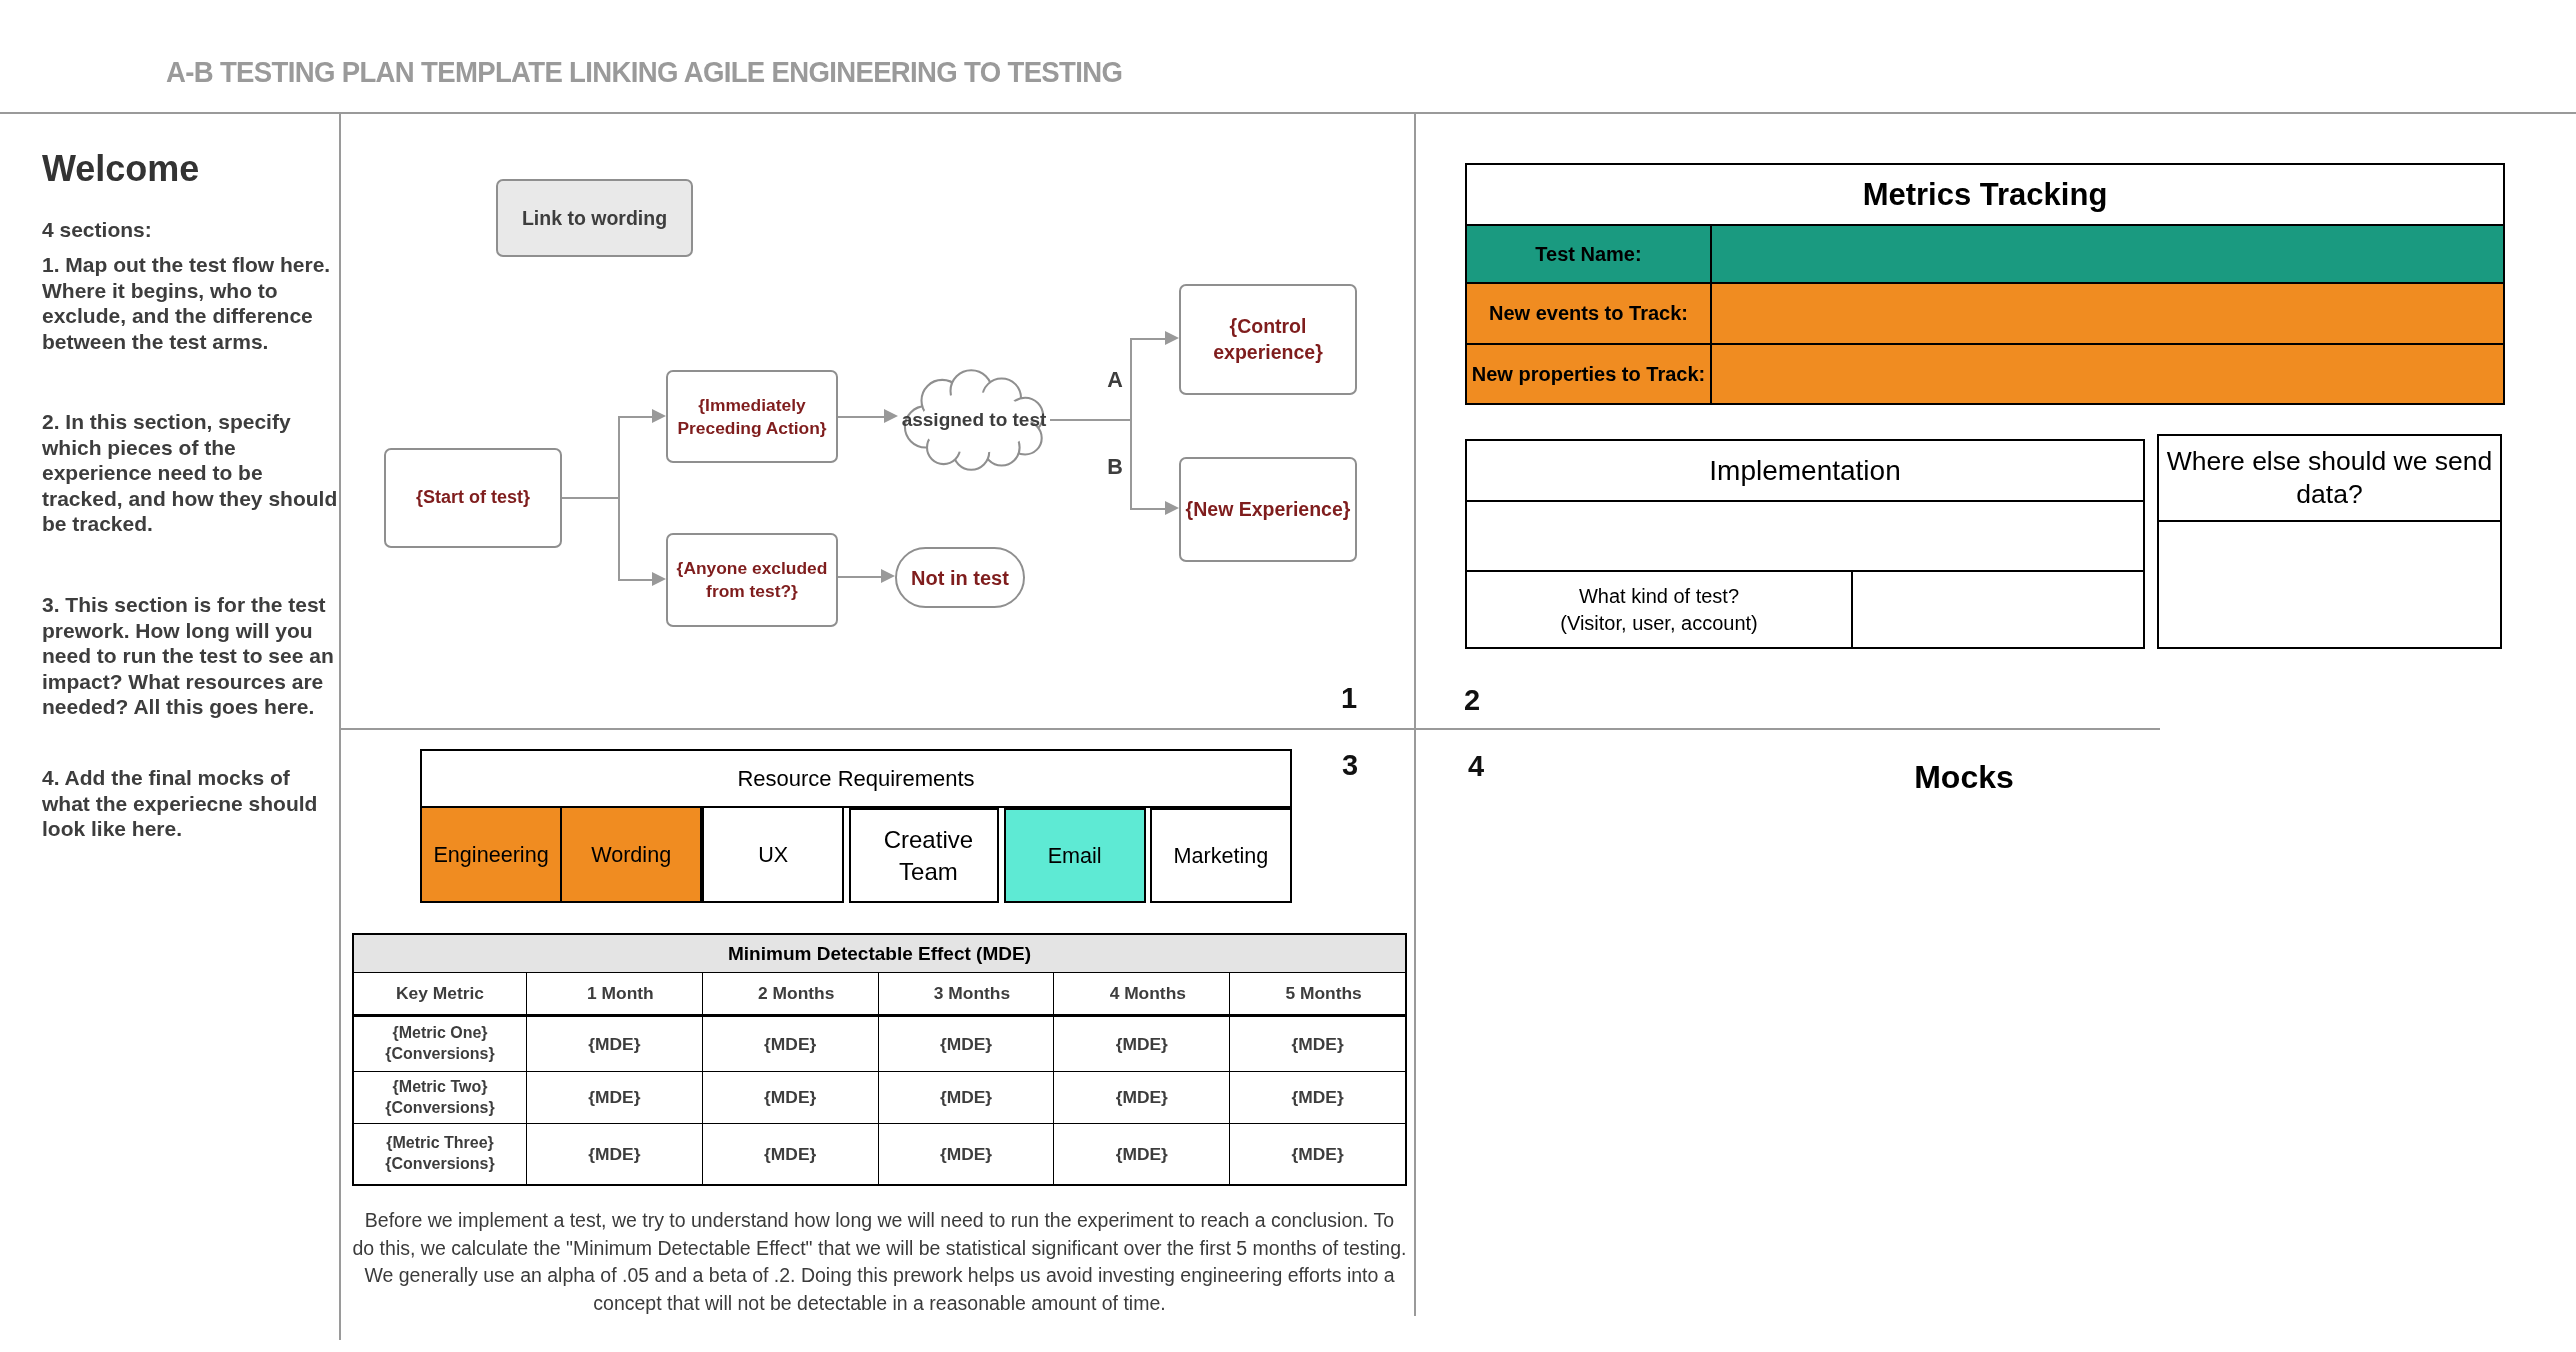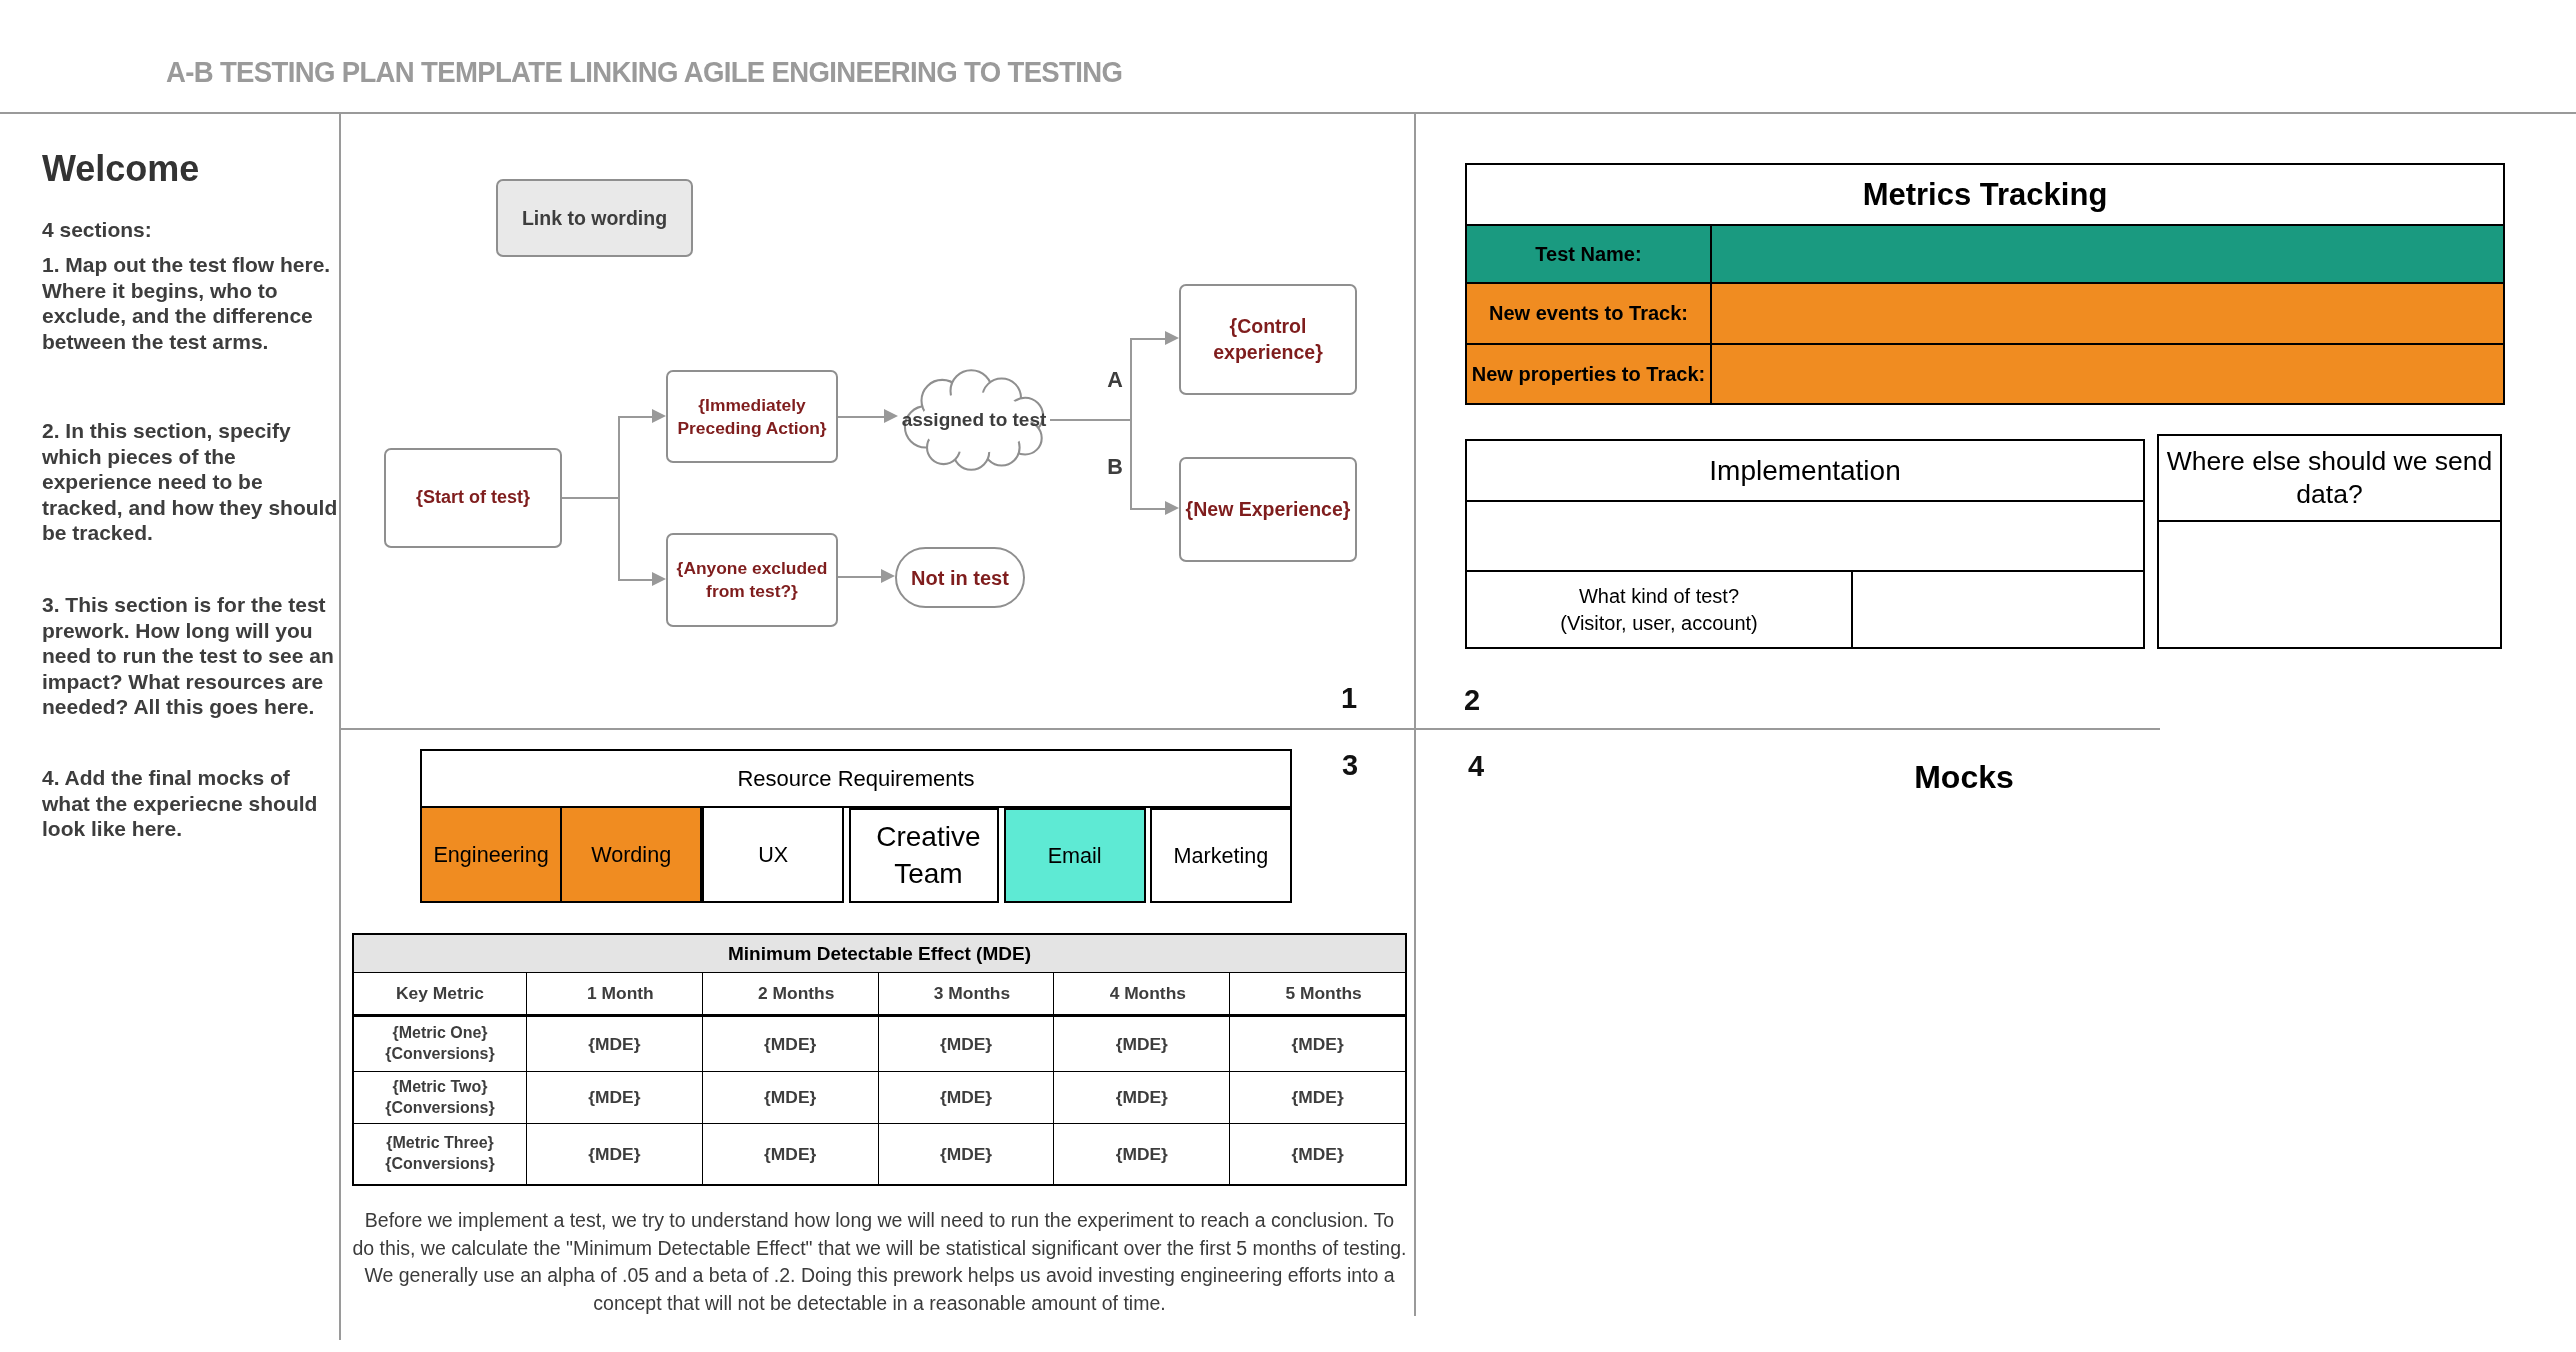--- a/index.html
+++ b/index.html
@@ -57,21 +57,21 @@
   <div class="hline" style="left:0;top:112px;width:2576px;height:2.1px;"></div>
   <div class="vline" style="left:339px;top:112px;width:2.1px;height:1228px;"></div>
   <div class="vline" style="left:1414px;top:112px;width:2.1px;height:1204px;"></div>
   <div class="hline" style="left:340px;top:728px;width:1820px;height:2.1px;"></div>
 
   <div class="page-title">A-B TESTING PLAN TEMPLATE LINKING AGILE ENGINEERING TO TESTING</div>
 
   <div class="welcome-h">Welcome</div>
   <div class="welcome-t" style="top:217px;">4 sections:</div>
   <div class="welcome-t" style="top:252px;">1. Map out the test flow here. Where it begins, who to exclude, and the difference between the test arms.</div>
-  <div class="welcome-t" style="top:409px;margin-top:9px;">2. In this section, specify which pieces of the experience need to be tracked, and how they should be tracked.</div>
+  <div class="welcome-t" style="top:409px;">2. In this section, specify which pieces of the experience need to be tracked, and how they should be tracked.</div>
   <div class="welcome-t" style="top:592px;">3. This section is for the test prework. How long will you need to run the test to see an impact? What resources are needed? All this goes here.</div>
   <div class="welcome-t" style="top:765px;">4. Add the final mocks of what the experiecne should look like here.</div>
 
   <div class="link-btn">Link to wording</div>
 
   <div class="conn" style="left:562px;top:497px;width:57px;height:2.1px;"></div>
   <div class="conn" style="left:618px;top:416px;width:2.1px;height:165px;"></div>
   <div class="conn" style="left:618px;top:416px;width:36px;height:2.1px;"></div>
   <div class="arrow-r" style="left:652px;top:409px;"></div>
   <div class="conn" style="left:618px;top:579px;width:36px;height:2.1px;"></div>
@@ -154,21 +154,21 @@
   <div class="qnum" style="left:1476px;top:766px;">4</div>
 
   <div class="mocks">Mocks</div>
 
   <div style="position:absolute;left:420px;top:749px;width:872px;">
     <div class="cell" style="height:59px;border:2.1px solid #000;font-size:22px;background:#fff;">Resource Requirements</div>
     <div style="display:flex;height:95px;">
       <div class="cell" style="flex:1;border:2.1px solid #000;border-top:none;border-right:none;background:#F08C21;font-size:21.6px;">Engineering</div>
       <div class="cell" style="flex:1;border:2.1px solid #000;border-top:none;background:#F08C21;font-size:21.6px;">Wording</div>
       <div class="cell" style="flex:1;border:2.1px solid #000;border-top:none;background:#fff;font-size:21.6px;">UX</div>
-      <div class="cell" style="flex:1;border:2.1px solid #000;margin-left:5px;background:#fff;font-size:28px;line-height:1.3;padding-left:8px;">Creative Team</div>
+      <div class="cell" style="flex:1;border:2.1px solid #000;margin-left:5px;background:#fff;font-size:24px;line-height:1.3;padding-left:8px;">Creative Team</div>
       <div class="cell" style="flex:1;border:2.1px solid #000;margin-left:4.2px;background:#5eead4;font-size:21.6px;">Email</div>
       <div class="cell" style="flex:1;border:2.1px solid #000;margin-left:4.2px;background:#fff;font-size:21.6px;">Marketing</div>
     </div>
   </div>
 
   <div class="blk" style="left:352px;top:933px;width:1055px;height:253px;display:flex;flex-direction:column;">
     <div class="cell" style="height:38px;background:#e4e4e4;border-bottom:1.4px solid #000;font-size:19px;font-weight:bold;">Minimum Detectable Effect (MDE)</div>
     <div class="mde-grid-row" style="height:44px;border-bottom:3.5px solid #000;gap:12px;">
       <div class="mde-c" style="width:173px;font-size:17.4px;font-weight:bold;">Key Metric</div>
       <div class="mde-c" style="flex:1;font-size:17.4px;font-weight:bold;">1 Month</div>

